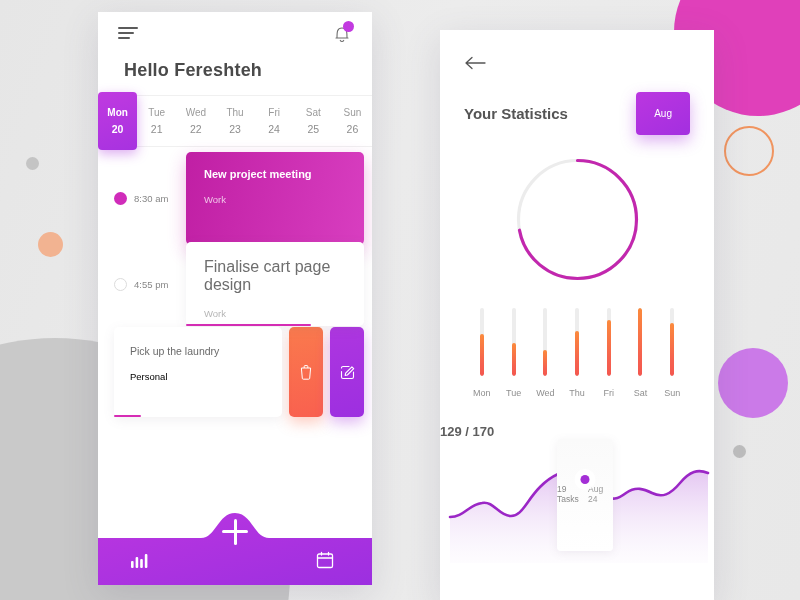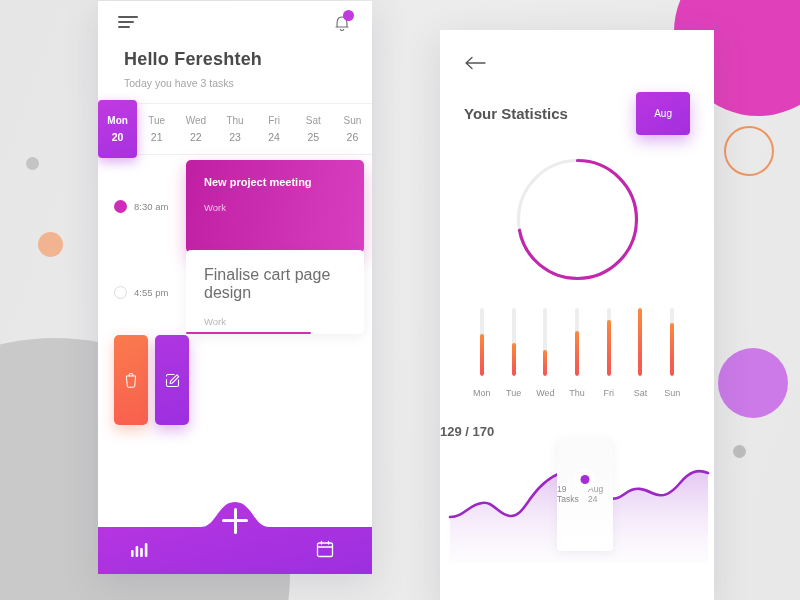--- a/index.html
+++ b/index.html
@@ -48,21 +48,21 @@
   .shape-peach {
     left:38px; top:232px; width:25px; height:25px;
     background:#f2b391;
   }
 
   
   .phone {
     position:absolute; background:#fff; overflow:hidden;
     box-shadow:0 10px 34px rgba(90,80,110,.16);
   }
-  .phone-left  { left:98px;  top:1px;   width:274px; height:573px; }
+  .phone-left  { left:98px;  top:12px;   width:274px; height:573px; }
   .phone-right { left:440px; top:30px; width:274px; height:570px; }
 
   
   .l-topbar {
     height:42px; display:flex; align-items:center;
     justify-content:space-between; padding:0 20px;
   }
   .hamburger { width:20px; display:flex; flex-direction:column; gap:3px; cursor:pointer; }
   .hamburger i { display:block; height:2px; background:#5b5b5b; border-radius:2px; }
   .hamburger i:nth-child(2){ width:80%; }
@@ -250,21 +250,20 @@
     </div>
     <div class="bell-wrap">
       <svg width="20" height="22" viewBox="0 0 20 22">
         <path d="M5 16 C5 10 5 6 10 6 C15 6 15 10 15 16 Z M4 16 H16 M8.3 18.4 a1.9 1.9 0 0 0 3.4 0" fill="none" stroke="#6d6d6d" stroke-width="1.1" stroke-linecap="round"></path>
       </svg>
       <span class="bell-badge"></span>
     </div>
   </div>
 
   <div class="greeting">Hello Fereshteh</div>
-  <div class="sub-greeting">Today you have 3 tasks</div>
 
   <div class="week">
     <div class="day active">
       <span class="dlabel">Mon</span>
       <span class="dnum">20</span>
     </div>
     <div class="day">
       <span class="dlabel">Tue</span>
       <span class="dnum">21</span>
     </div>
@@ -309,20 +308,25 @@
         <span class="t-time">4:55 pm</span>
       </div>
       <div class="t-card plain">
         <div class="t-title">Finalise cart page design</div>
         <div class="t-cat">Work</div>
         <div class="t-progress" style="width:70%"></div>
       </div>
     </div>
 
     <div class="swipe-row">
+      <div class="swipe-card">
+        <div class="t-title">Pick up the laundry</div>
+        <div class="t-cat">Personal</div>
+        <div class="t-progress" style="width:16%"></div>
+      </div>
       <div class="act-btn act-del">
         <svg width="14" height="16" viewBox="0 0 14 16">
           <path d="M2.4 4 h9.2 l-.9 10.3 a1 1 0 0 1-1 .9 H4.3 a1 1 0 0 1-1-.9 Z
                    M5.2 4 V2.4 a.8.8 0 0 1 .8-.8 h2 a.8.8 0 0 1 .8.8 V4" fill="none" stroke="#fff" stroke-width="1" stroke-linejoin="round"></path>
         </svg>
       </div>
       <div class="act-btn act-edit">
         <svg width="15" height="15" viewBox="0 0 15 15">
           <path d="M1.5 3 a1.5 1.5 0 0 1 1.5-1.5 h6 M13.5 7 v5 a1.5 1.5 0 0 1-1.5 1.5 H3
                    a1.5 1.5 0 0 1-1.5-1.5 V6.5" fill="none" stroke="#fff" stroke-width="1.1" stroke-linecap="round"></path>

